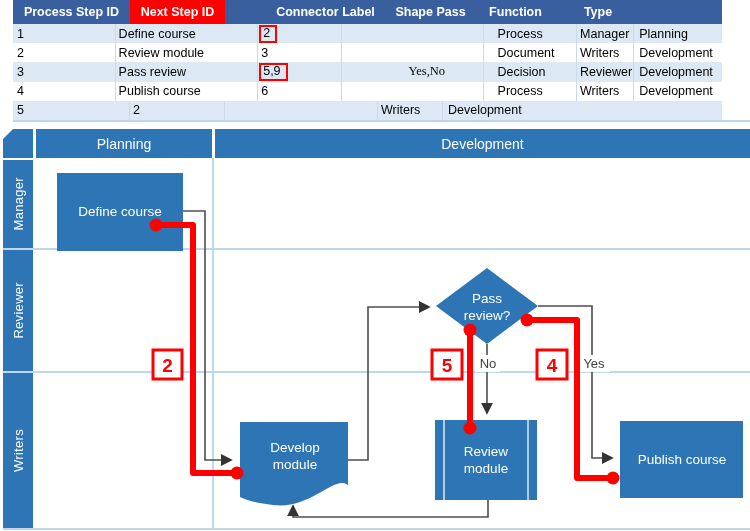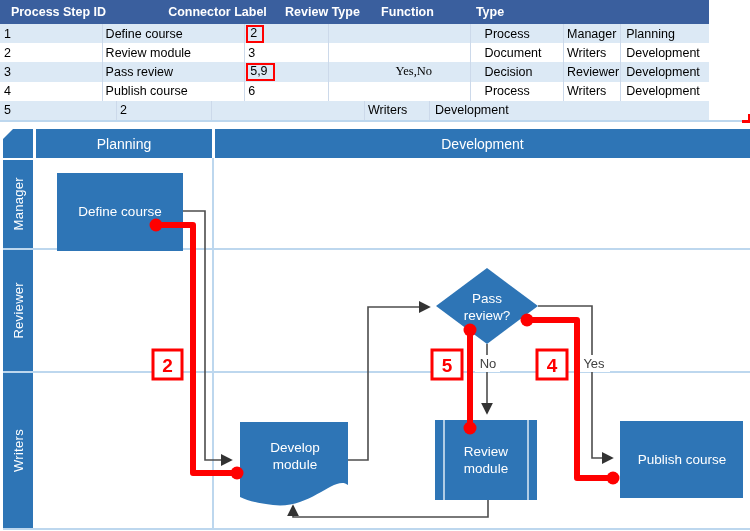--- a/index.html
+++ b/index.html
@@ -1,20 +1,20 @@
 <!DOCTYPE html>
 <html><head>
 <meta charset="utf-8">
 <style>
   html,body{margin:0;padding:0;background:#fff;}
   body{width:750px;height:531px;font-family:"Liberation Sans",sans-serif;}
   .app{position:relative;width:750px;height:531px;overflow:hidden;background:#fff;}
 
   
-  .tbl{position:absolute;left:0;top:0;width:709px;}
+  .tbl{position:absolute;left:13px;top:0;width:709px;}
   .thead{display:flex;height:24px;background:#3A5F9E;}
   .th{color:#fff;font-weight:bold;font-size:12.5px;display:flex;align-items:center;justify-content:center;box-sizing:border-box;height:24px;white-space:nowrap;}
   .th.red{background:#FF0000;}
   .trow{display:flex;height:19.2px;background:#fff;}
   .trow.band{background:#DCE9F5;}
   .td{font-size:12.5px;color:#000;box-sizing:border-box;display:flex;align-items:center;height:100%;border-right:1px solid #CCD9EA;white-space:nowrap;overflow:visible;}
   .td.last{border-right:none;}
   .c1{width:117px;} .c2{width:163px;} .c3{width:95px;} .c4{width:105px;margin-left:48px;} .c5{width:105px;} .c6{width:65px;} .c7{width:100px;}
   .td.c1{padding-left:4px;} .td.c2{padding-left:3px;} .td.c3{padding-left:3px;}
   .td.c4{padding-left:19px;font-family:Liberation Serif, serif;} .td.c5{padding-left:14px;} .td.c6{padding-left:3px;} .td.c7{padding-left:5px;}
@@ -42,22 +42,23 @@
   .callout-num{fill:#FF0000;font-size:19px;font-weight:bold;font-family:"Liberation Sans",sans-serif;text-anchor:middle;}
 </style>
 </head>
 <body>
 
 <div class="app">
 
   <div class="tbl">
     <div class="thead">
       <div class="th c1">Process Step ID</div>
+      <div class="th c3 red">Next Step ID</div>
       <div class="th c4">Connector Label</div>
-      <div class="th c5">Review Type</div>
+      <div class="th c5">Shape Pass</div>
       <div class="th c6">Function</div>
       <div class="th c7">Type</div>
     </div>
 
     <div class="trow band">
       <div class="td c1">1</div>
       <div class="td c2">Define course</div>
       <div class="td c3">
           <span class="redbox">2</span>
         </div>

